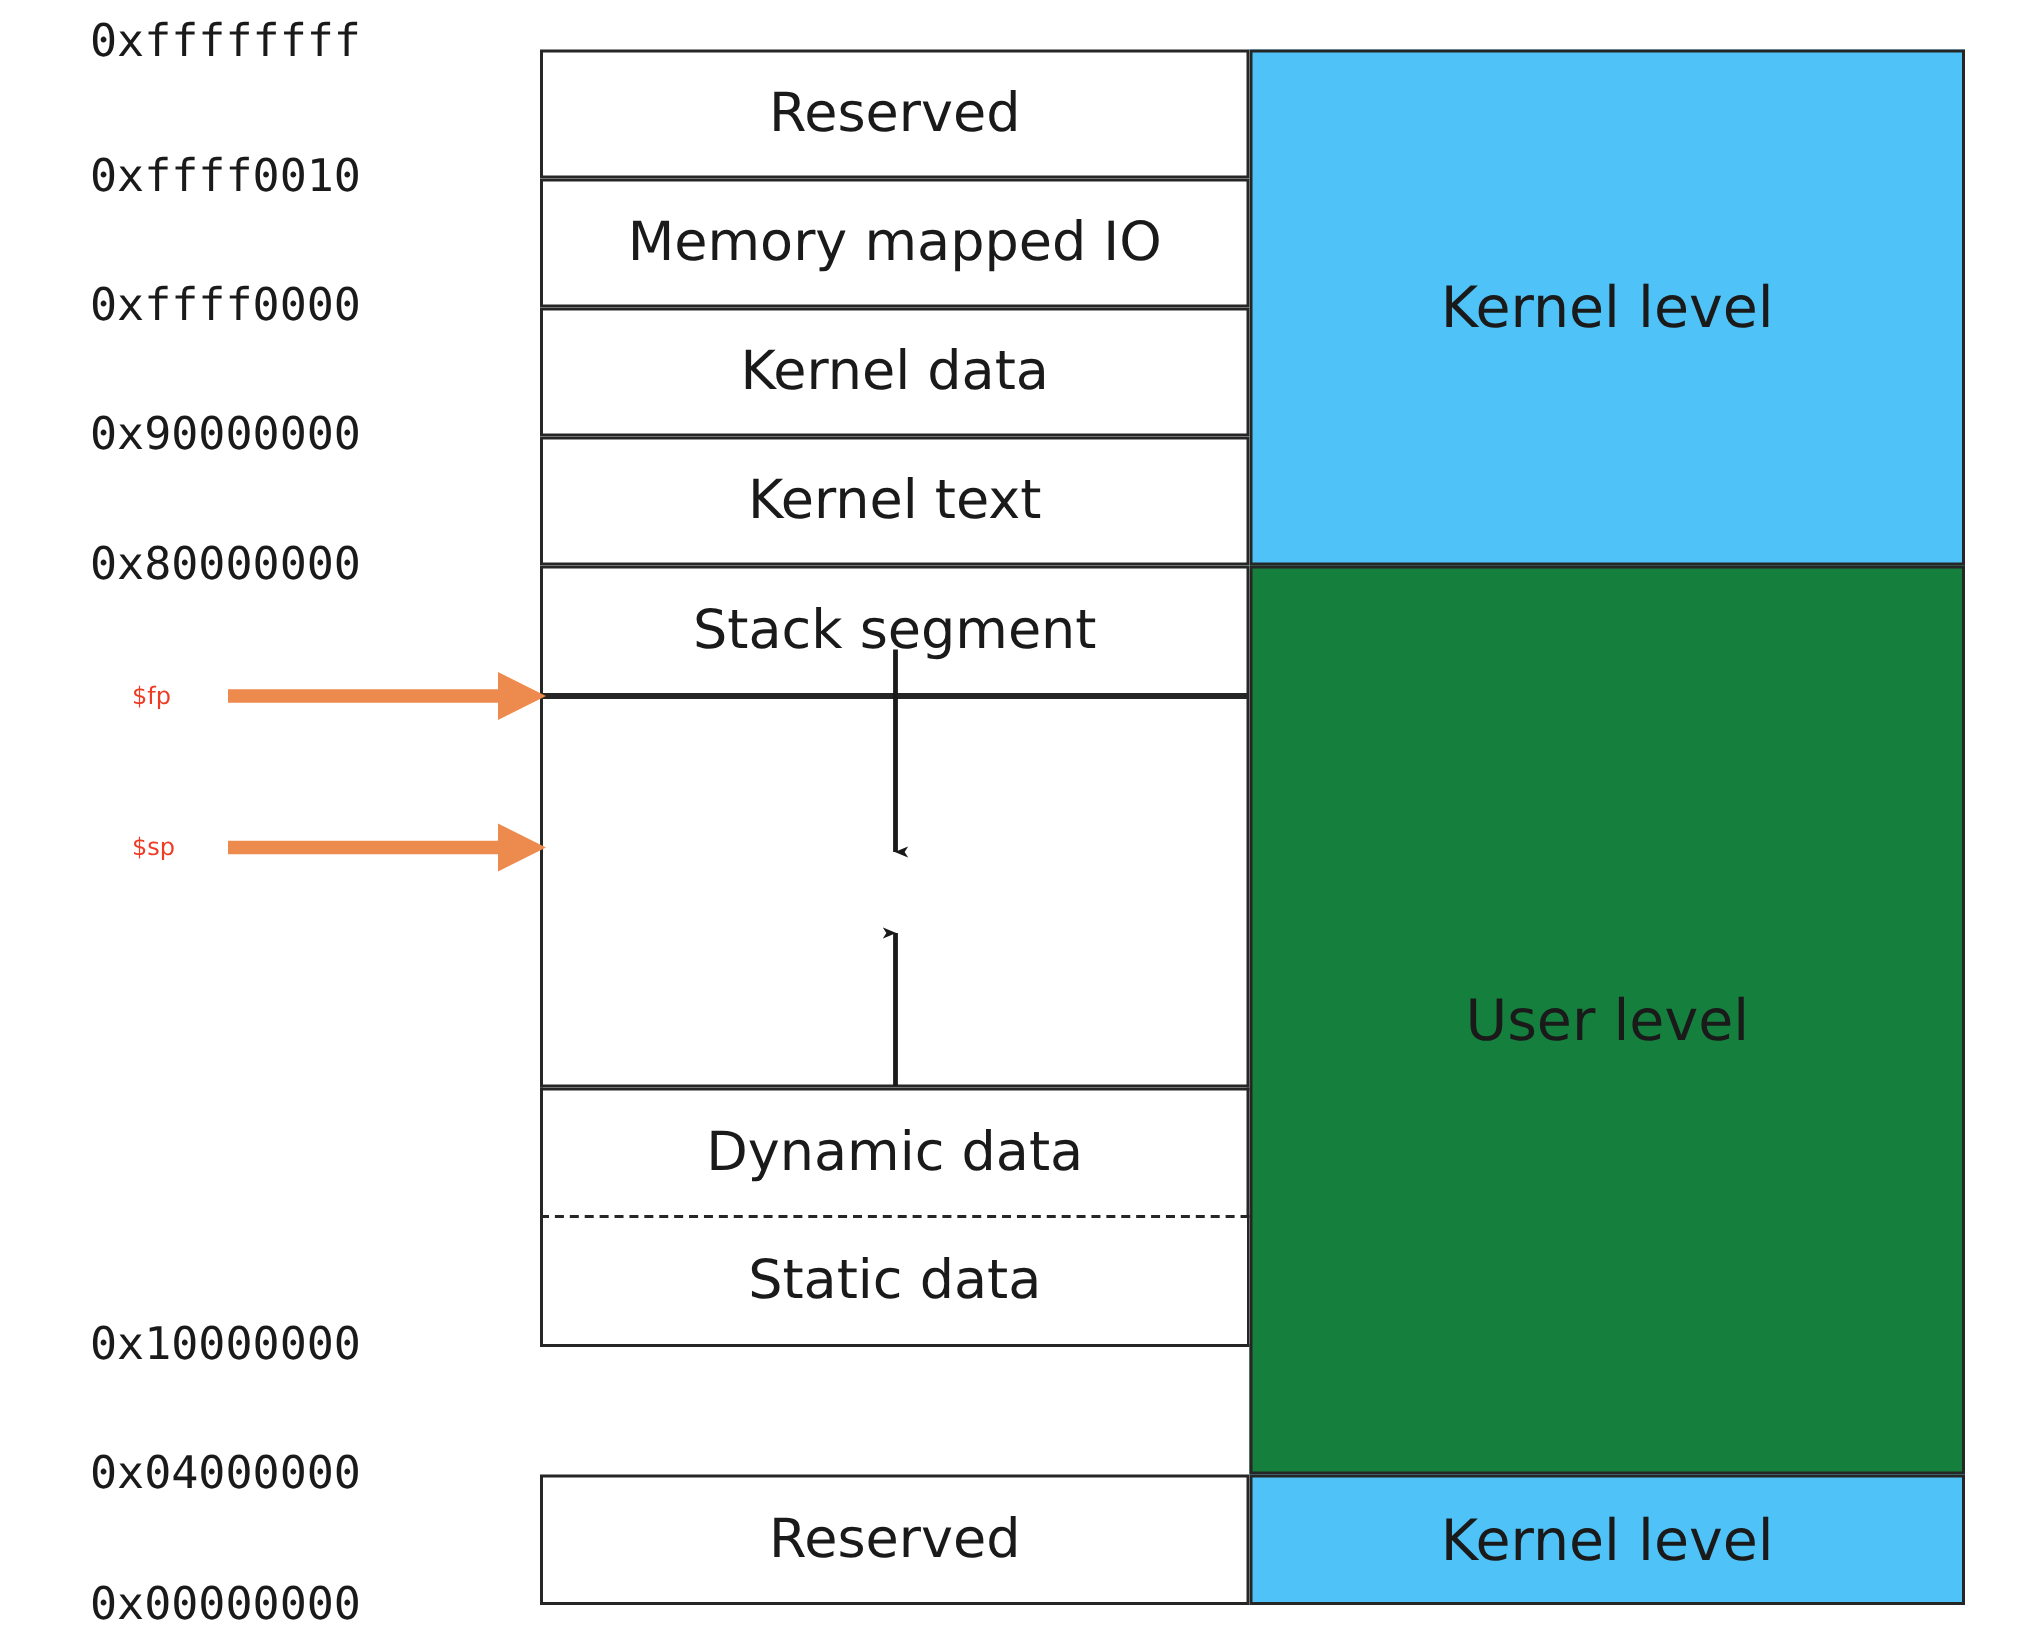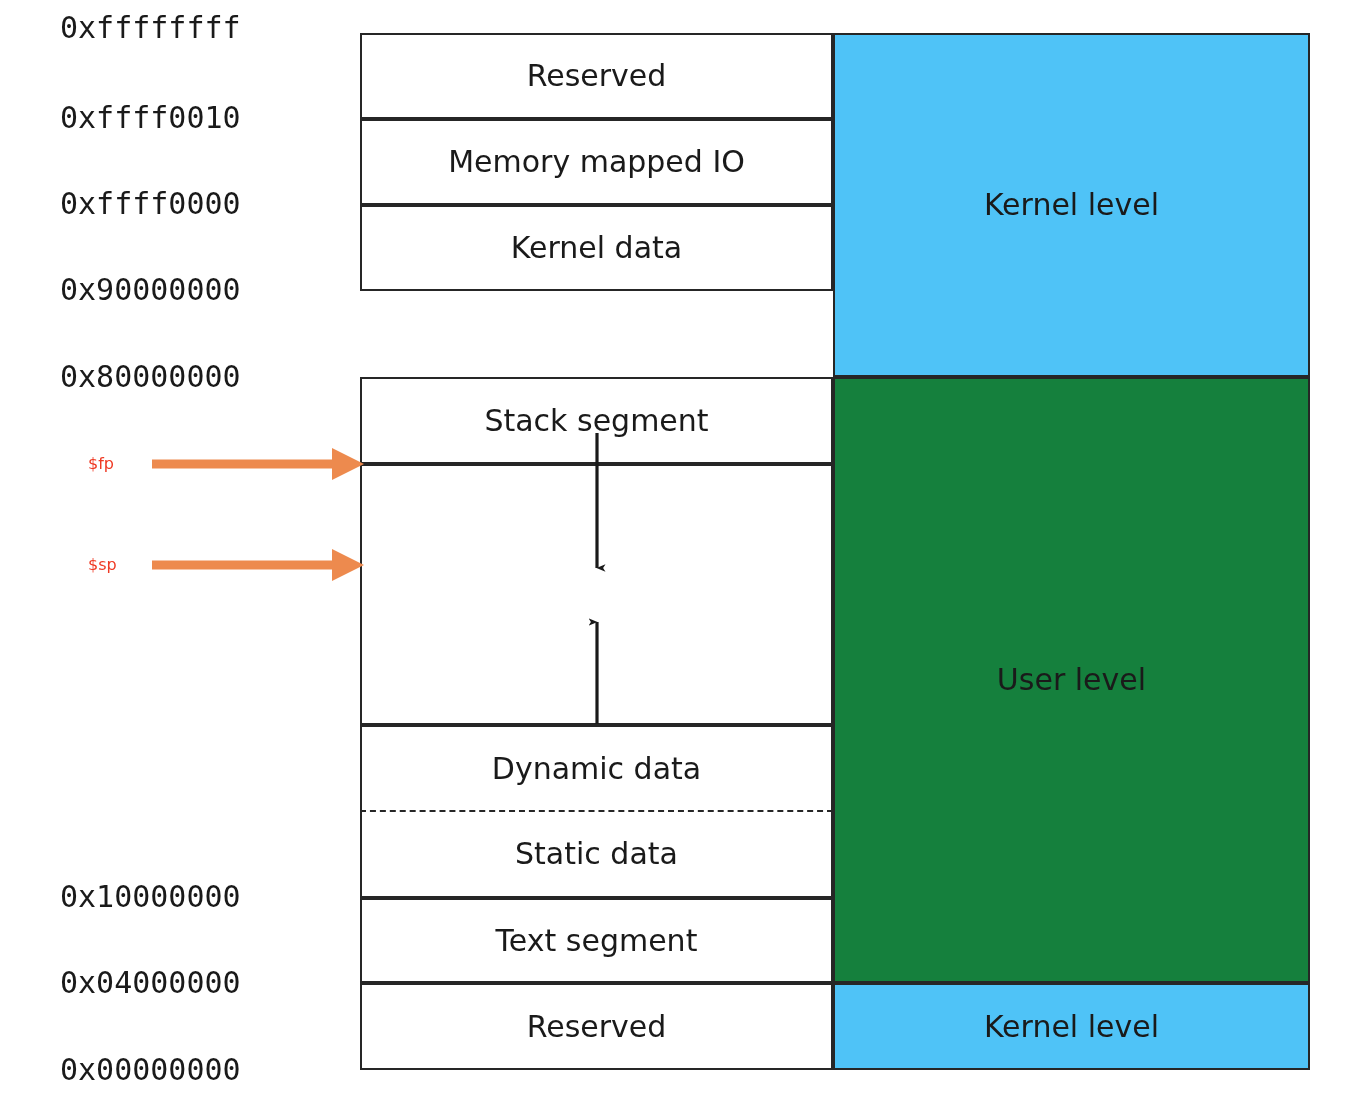--- a/index.html
+++ b/index.html
@@ -78,39 +78,39 @@
     background: #ffffff;
     display: flex;
     align-items: center;
     justify-content: center;
   }
   .seg-box.no-bottom { border-bottom: none; }
   .seg-box.dash-top  { border-top: 2px dashed #262626; }
 
   .seg-label {
     font-family: "DejaVu Sans", sans-serif;
-    font-size: 30px;
+    font-size: 36px;
     color: #1a1a1a;
     line-height: 1;
     white-space: nowrap;
   }
 
   .lvl-box {
     position: absolute;
     left: 0;
     width: 477px;
     box-sizing: border-box;
     border: 2px solid #262626;
     display: flex;
     align-items: center;
     justify-content: center;
   }
   .lvl-label {
     font-family: "DejaVu Sans", sans-serif;
-    font-size: 30px;
+    font-size: 38px;
     color: #1a1a1a;
     line-height: 1;
     white-space: nowrap;
   }
 
   
   .overlay {
     position: absolute;
     left: 0;
     top: 0;
@@ -157,40 +157,40 @@
       </div>
 
       <div class="seg-box" style="top:172px; height:86px;">
         <span class="seg-label">Kernel data</span>
       </div>
 
       <div class="seg-box" style="top:86px; height:86px;">
         <span class="seg-label">Memory mapped IO</span>
       </div>
 
+      <div class="seg-box" style="top:258px; height:86px;">
+        <span class="seg-label">Kernel text</span>
+      </div>
 
       <div class="seg-box" style="top:344px; height:87px;">
         <span class="seg-label">Stack segment</span>
       </div>
 
       <div class="seg-box" style="top:431px; height:261px;">
         <span class="seg-label"></span>
       </div>
 
       <div class="seg-box no-bottom" style="top:692px; height:85px;">
         <span class="seg-label">Dynamic data</span>
       </div>
 
       <div class="seg-box dash-top" style="top:777px; height:88px;">
         <span class="seg-label">Static data</span>
       </div>
 
-      <div class="seg-box" style="top:865px; height:85px;">
-        <span class="seg-label">Text segment</span>
-      </div>
 
       <div class="seg-box" style="top:950px; height:87px;">
         <span class="seg-label">Reserved</span>
       </div>
 
     </div>
   </div>
 
   <svg class="overlay" viewBox="0 0 1352 1096">
     <defs>

